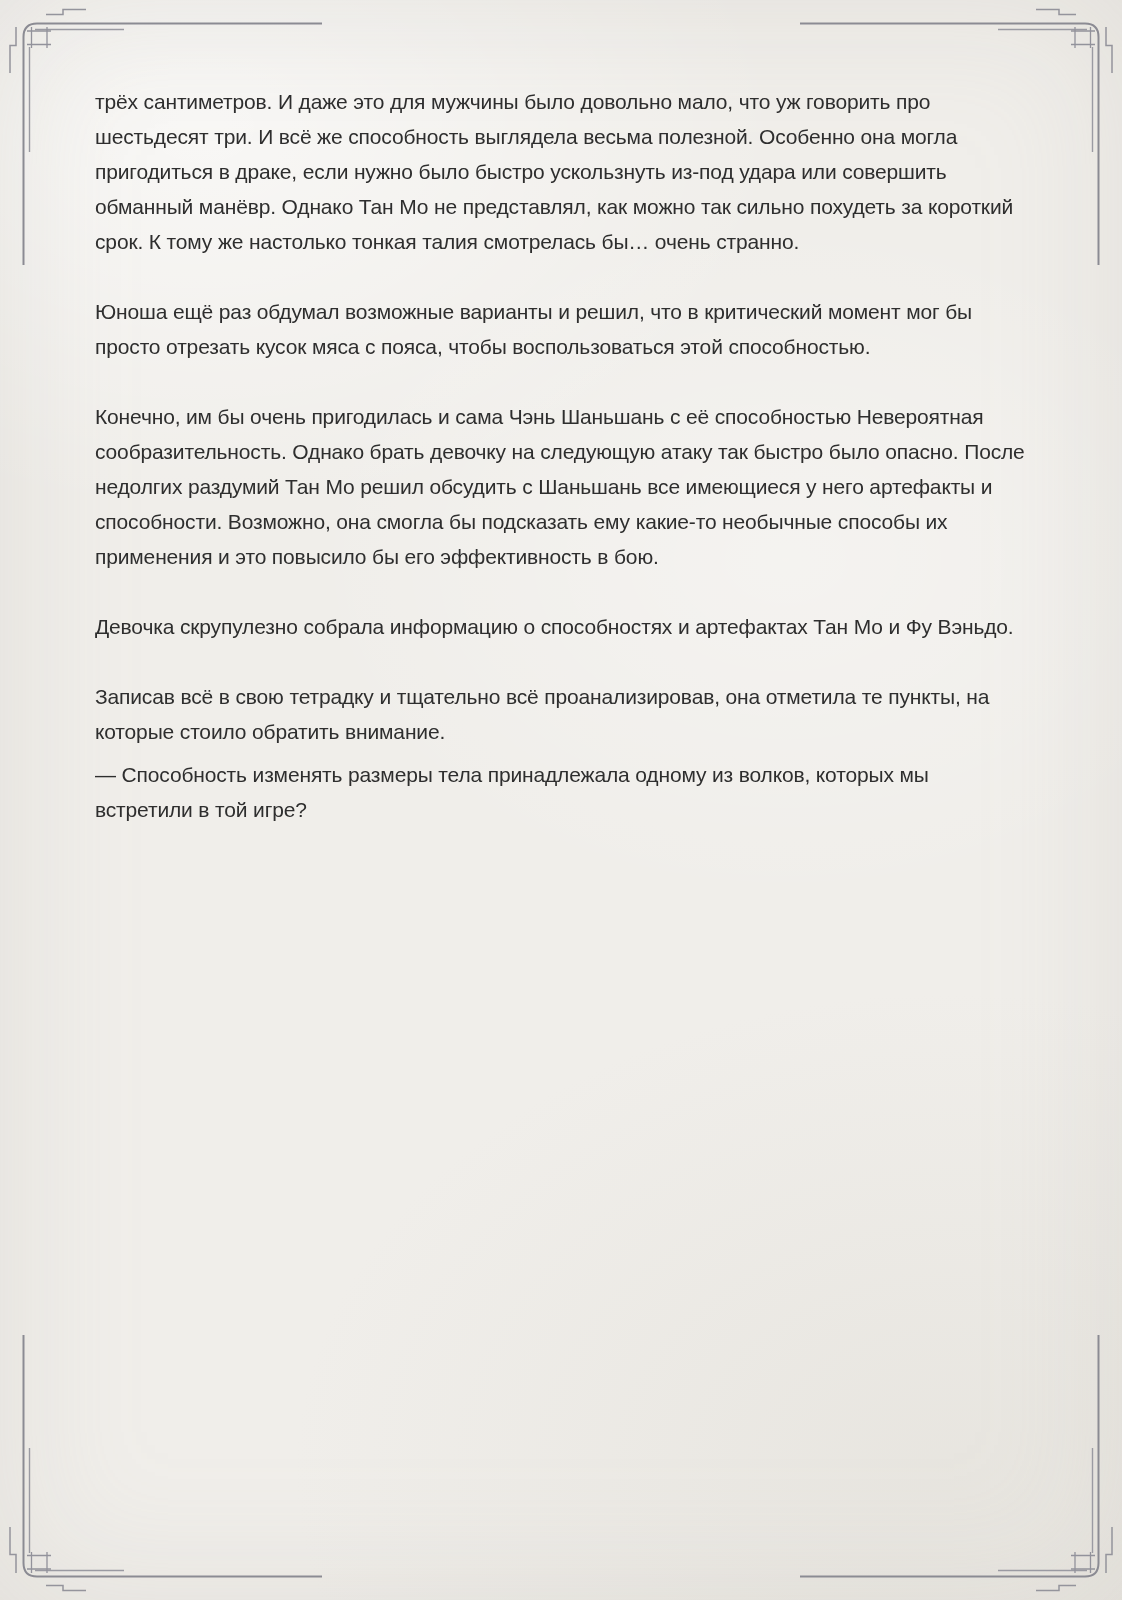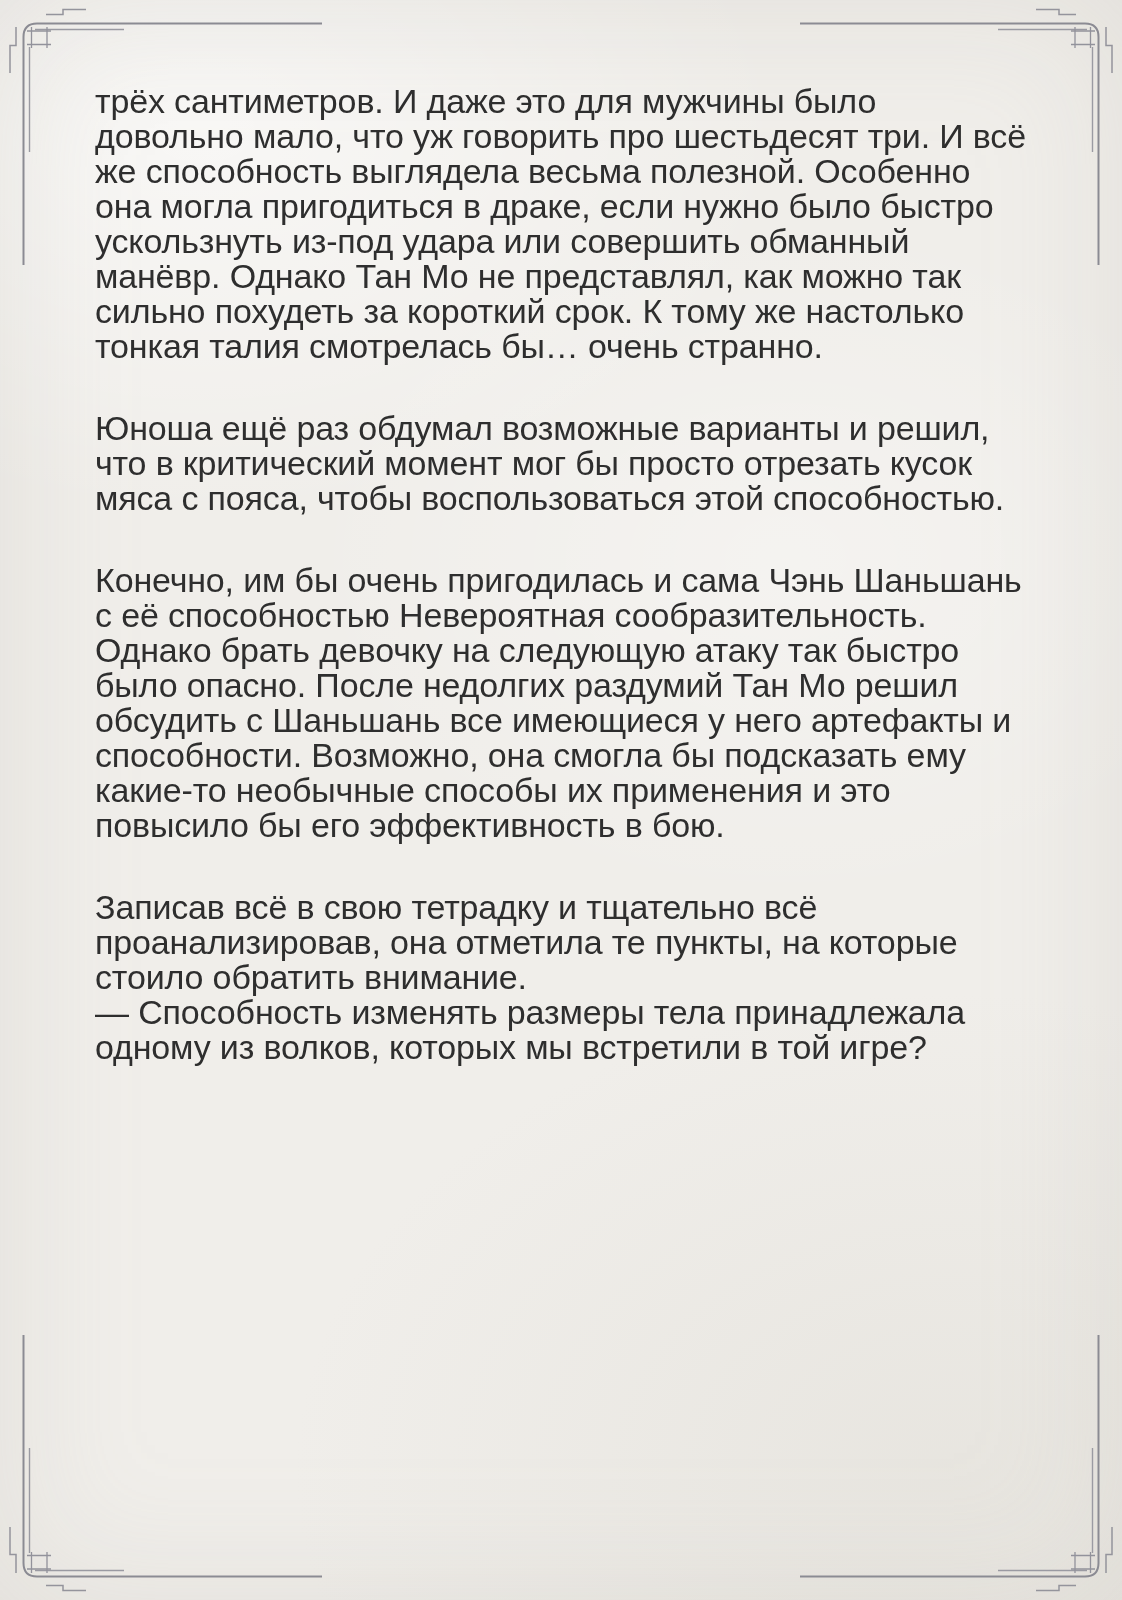--- a/index.html
+++ b/index.html
@@ -23,29 +23,29 @@
   .frame {
     position: absolute;
     left: 0; top: 0;
     pointer-events: none;
   }
   .text {
     position: absolute;
     left: 95px;
     top: 84px;
     width: 932px;
-    font-size: 34px;
+    font-size: 21px;
     line-height: 35px;
     letter-spacing: -0.15px;
     color: var(--fg, #2e2e2e);
     text-align: left;
   }
   .text p { margin: 0; }
-  .text p + p { margin-top: 47px; }
-  .text p.no-gap { margin-top: 0; }
+  .text p + p { margin-top: 35px; }
+  .text p.no-gap { margin-top: 8px; }
 </style>
 </head>
 <body style="--bg: #f0eeea; --fg: #2e2e2e;">
 
 <main class="page">
 
   <svg class="frame" width="1122" height="1600" viewBox="0 0 1122 1600" aria-hidden="true">
     <defs>
       <g id="corner" fill="none" stroke-linecap="butt" stroke-linejoin="miter">
 
@@ -63,17 +63,18 @@
     <use href="#corner"></use>
     <use href="#corner" transform="translate(1122,0) scale(-1,1)"></use>
     <use href="#corner" transform="translate(0,1600) scale(1,-1)"></use>
     <use href="#corner" transform="translate(1122,1600) scale(-1,-1)"></use>
   </svg>
 
   <section class="text">
     <p>трёх сантиметров. И даже это для мужчины было довольно мало, что уж говорить про шестьдесят три. И всё же способность выглядела весьма полезной. Особенно она могла пригодиться в драке, если нужно было быстро ускользнуть из-под удара или совершить обманный манёвр. Однако Тан Мо не представлял, как можно так сильно похудеть за короткий срок. К тому же настолько тонкая талия смотрелась бы… очень странно.</p>
     <p>Юноша ещё раз обдумал возможные варианты и решил, что в критический момент мог бы просто отрезать кусок мяса с пояса, чтобы воспользоваться этой способностью.</p>
     <p>Конечно, им бы очень пригодилась и сама Чэнь Шаньшань с её способностью Невероятная сообразительность. Однако брать девочку на следующую атаку так быстро было опасно. После недолгих раздумий Тан Мо решил обсудить с Шаньшань все имеющиеся у него артефакты и способности. Возможно, она смогла бы подсказать ему какие-то необычные способы их применения и это повысило бы его эффективность в бою.</p>
+    <p>Девочка скрупулезно собрала информацию о способностях и артефактах Тан Мо и Фу Вэньдо.</p>
     <p>Записав всё в свою тетрадку и тщательно всё проанализировав, она отметила те пункты, на которые стоило обратить внимание.</p>
     <p class="no-gap">— Способность изменять размеры тела принадлежала одному из волков, которых мы встретили в той игре?</p>
   </section>
 
 </main>
 
 </body></html>

